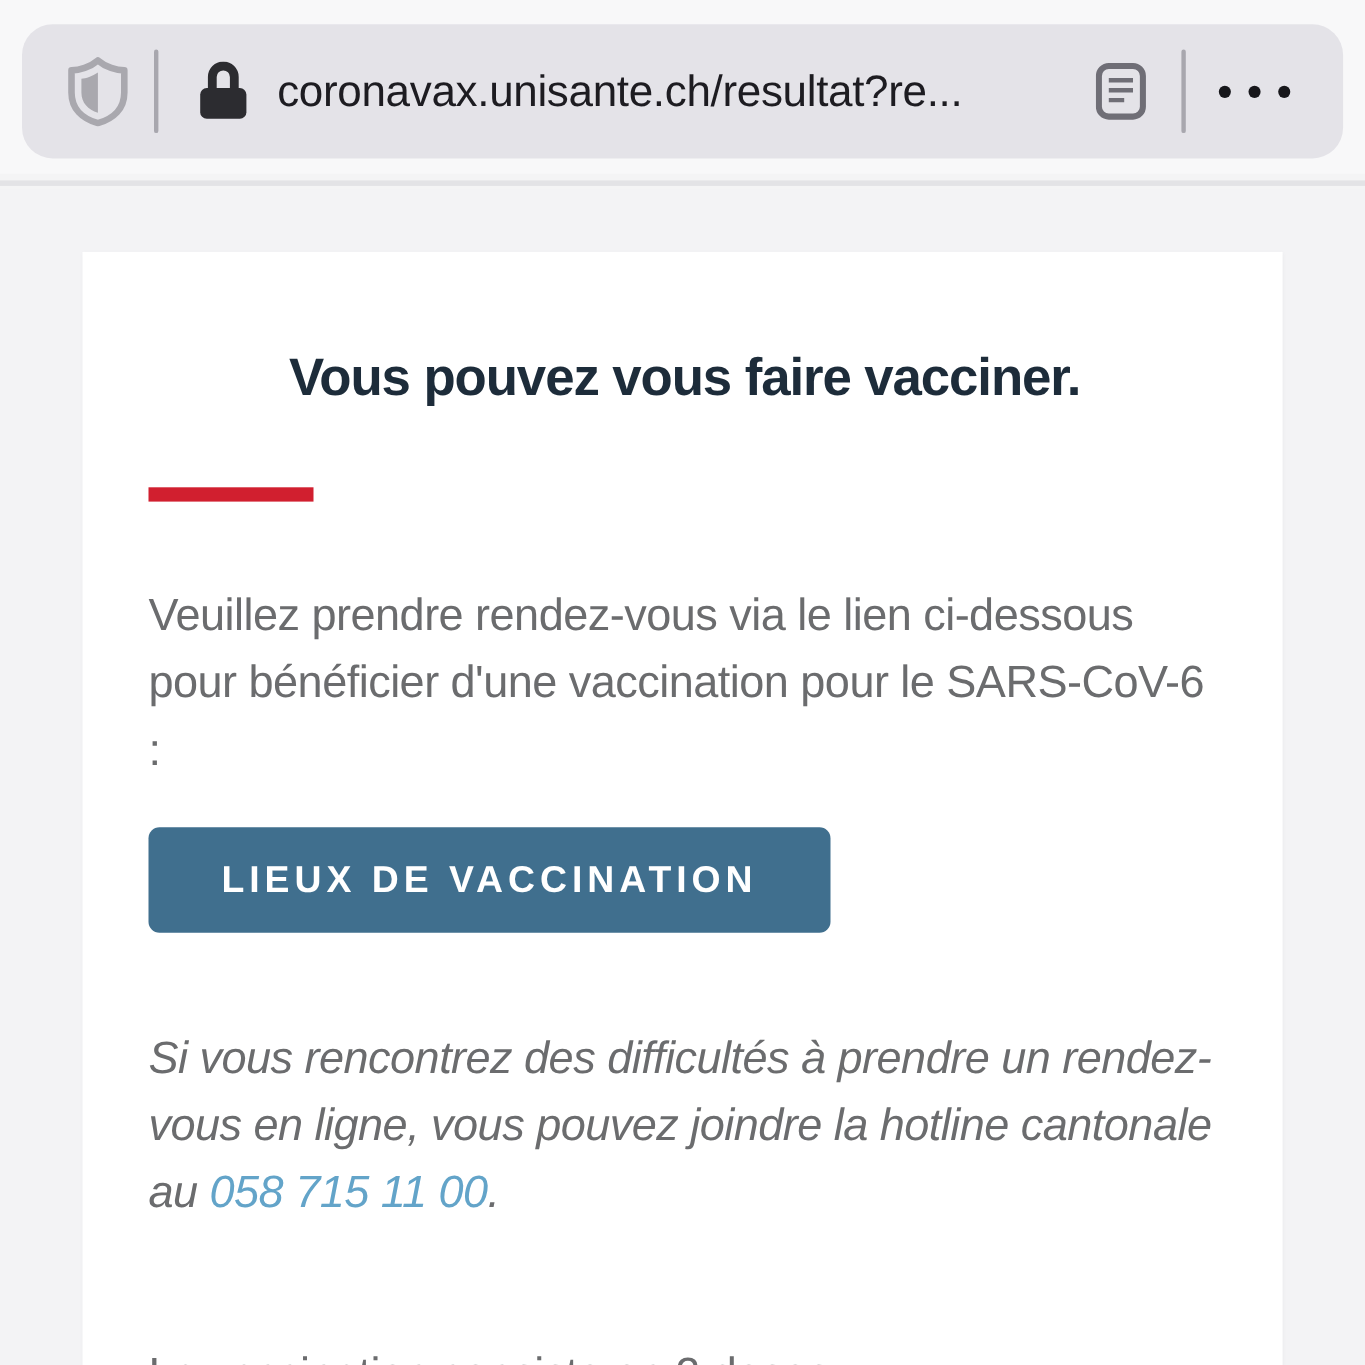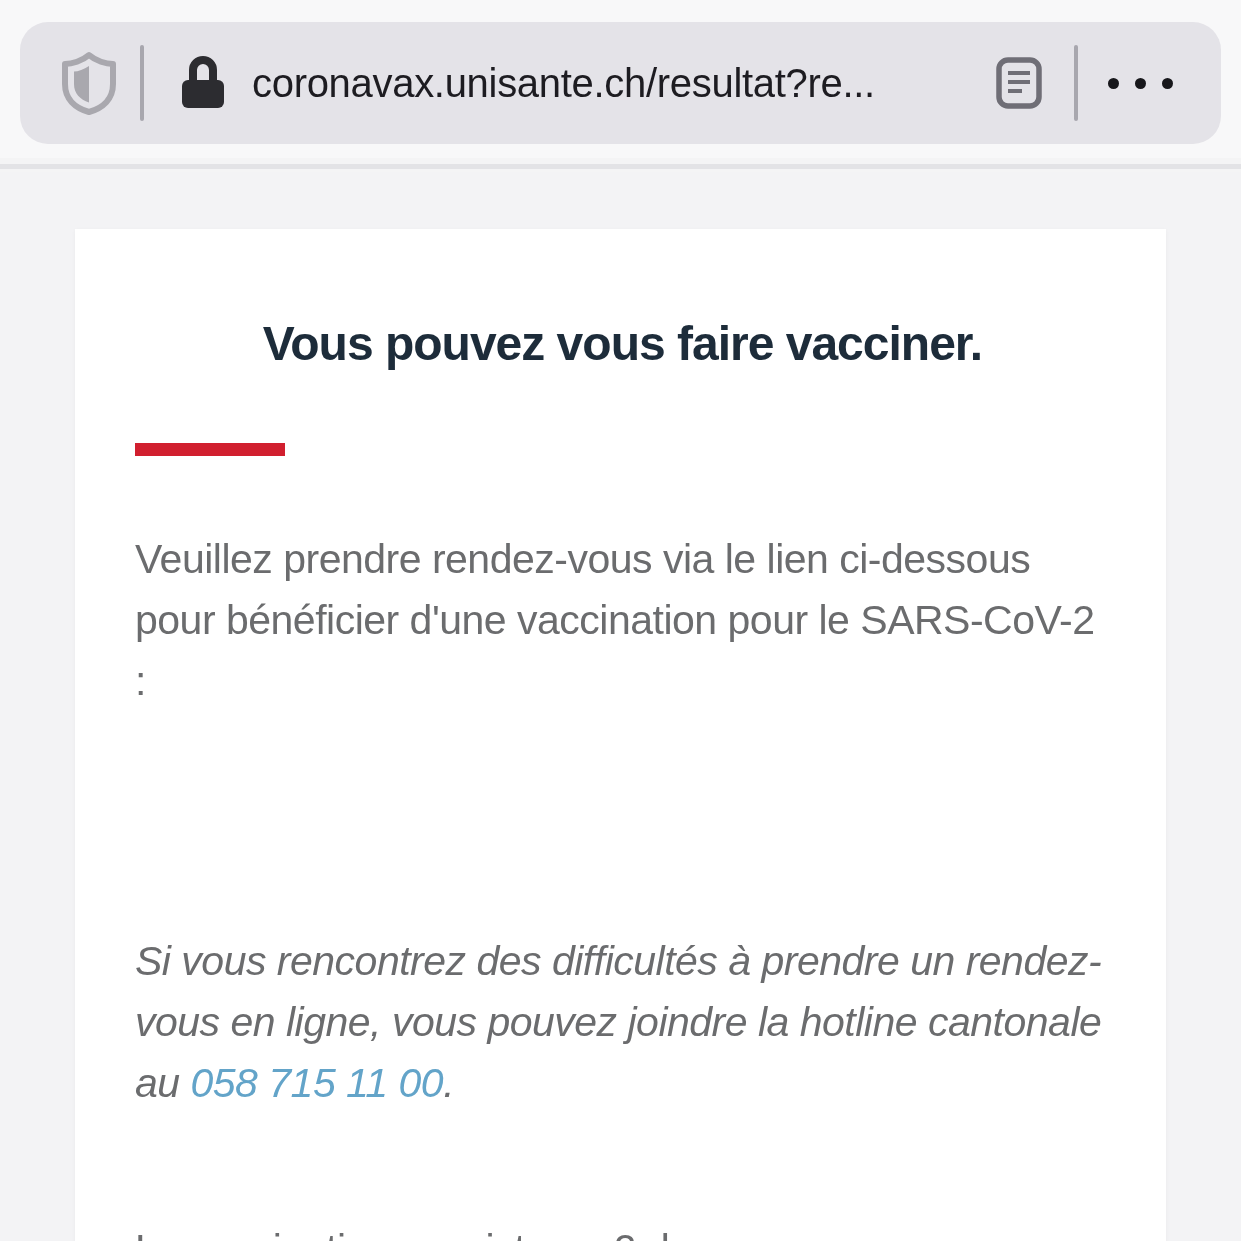--- a/index.html
+++ b/index.html
@@ -139,21 +139,22 @@
   </div>
 
   <div class="content-bg"></div>
 
   <div class="card">
 
     <h1 class="card-title">Vous pouvez vous faire vacciner.</h1>
 
     <div class="red-bar"></div>
 
-    <p class="intro">Veuillez prendre rendez-vous via le lien ci-dessous pour bénéficier d'une vaccination pour le SARS-CoV-2 :</p>
+    <p class="intro">Veuillez prendre rendez-vous via le lien ci-dessous pour bénéficier d'une vaccination pour le SARS-CoV-6 :</p>
 
+    <a class="cta-button">LIEUX DE VACCINATION</a>
 
     <p class="hotline"><span>Si vous rencontrez des difficultés à prendre un rendez-vous en ligne, vous pouvez joindre la hotline cantonale au </span><a class="phone-link">058 715 11 00</a><span>.</span></p>
 
     <p class="next-para">La vaccination consiste en 2 doses</p>
 
   </div>
 </div>
 
 </body></html>

